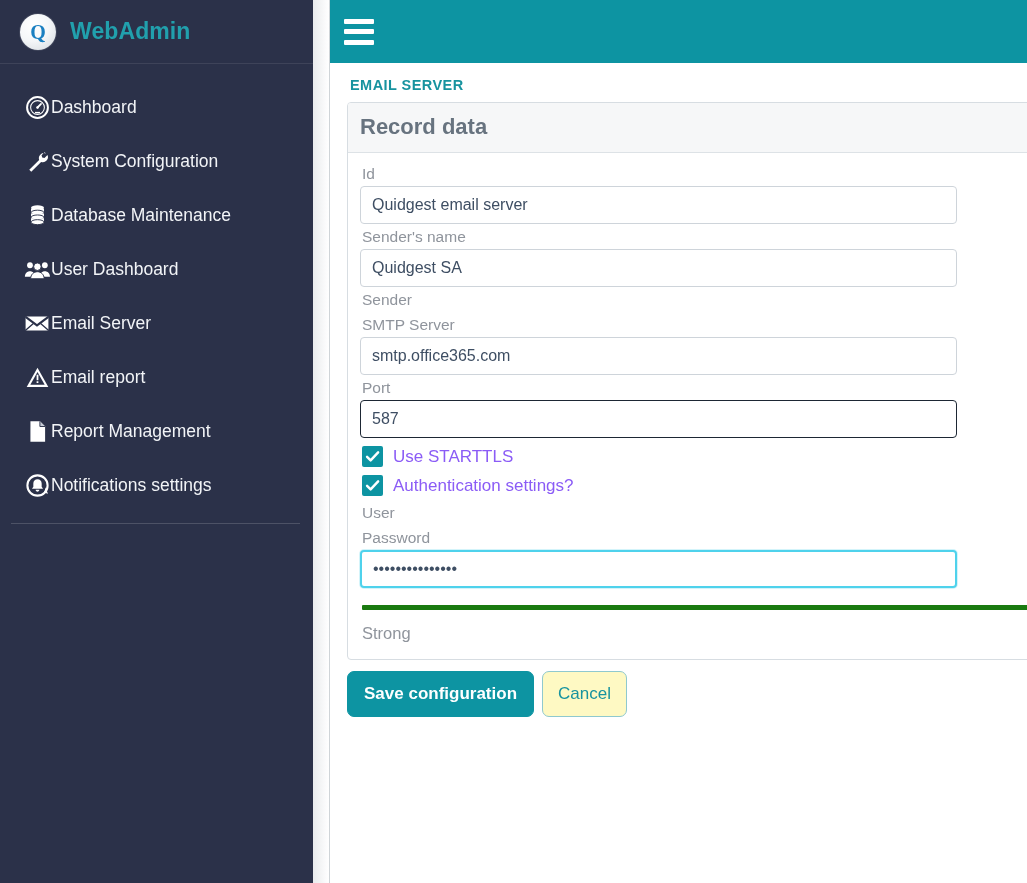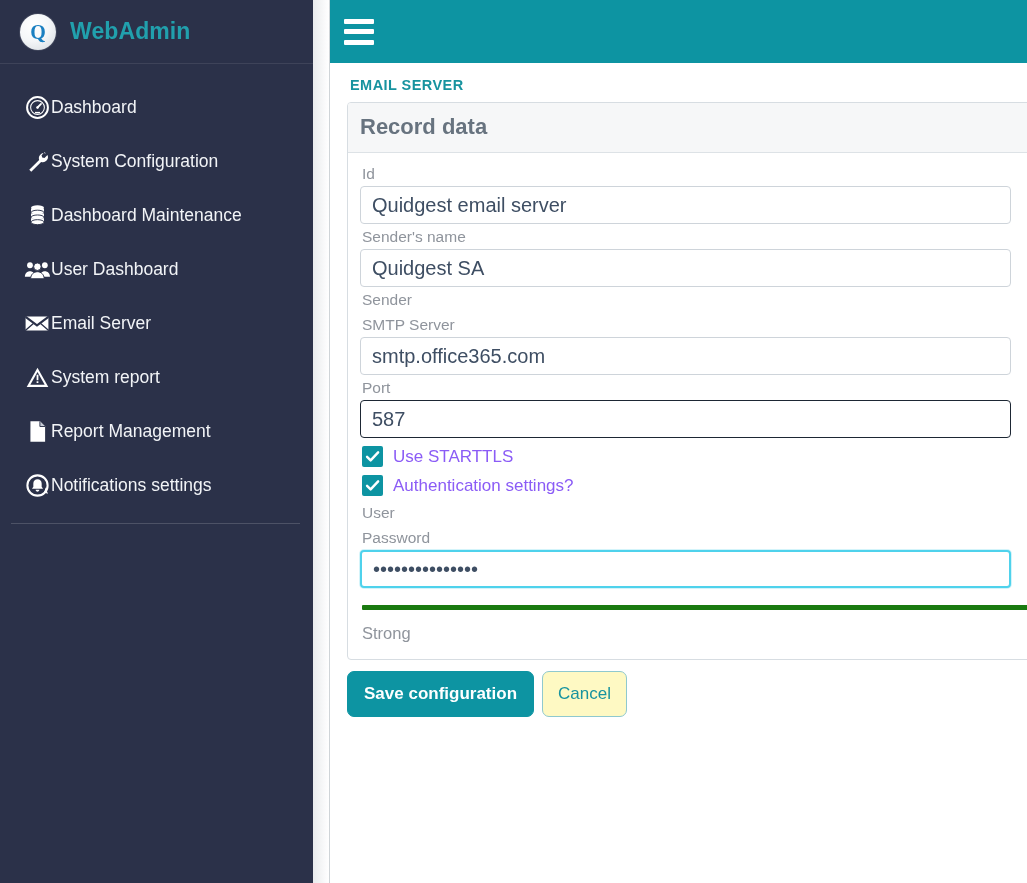--- a/index.html
+++ b/index.html
@@ -86,23 +86,23 @@
     padding: 11px 0 12px 12px;
   }
   #card-title { font-size: 22px; color: #67737f; font-weight: 600; }
   #card-body { padding: 12px 16px 10px 12px; }
 
   .field { margin-bottom: 4px; }
   .field-label {
     font-size: 15.5px; color: #8f949c; padding: 0 0 3px 2px; display: block;
   }
   .field-input {
-    display: block; width: 651px; height: 38px;
+    display: block; width: 597px; height: 38px;
     border: 1px solid #ced4da; border-radius: 4px;
-    padding: 0 11px; font-size: 20px; color: #3e4e63;
+    padding: 0 11px; font-size: 16px; color: #3e4e63;
     font-family: "Liberation Sans", sans-serif; background: #fff;
     outline: none;
   }
   .field-input.strong-border { border: 1.5px solid #1d2734; }
   .field-input.focused {
     border: 2px solid #4fd2ec; box-shadow: 0 0 0 1px rgba(79,210,236,.25);
   }
   .field-input::placeholder { color: #adb5bd; }
 
   .check-row {
@@ -181,21 +181,21 @@
           <svg width="25" height="25" viewBox="0 0 24 24">
             <ellipse cx="12" cy="4.6" rx="6.2" ry="2.4" fill="#fff"></ellipse>
             <rect x="5.8" y="5.4" width="12.4" height="3.5" fill="#fff"></rect>
             <ellipse cx="12" cy="9.2" rx="6.2" ry="2.3" fill="#fff" stroke="#2b3149" stroke-width=".9"></ellipse>
             <rect x="5.8" y="10" width="12.4" height="3.5" fill="#fff"></rect>
             <ellipse cx="12" cy="13.8" rx="6.2" ry="2.3" fill="#fff" stroke="#2b3149" stroke-width=".9"></ellipse>
             <rect x="5.8" y="14.6" width="12.4" height="3.5" fill="#fff"></rect>
             <ellipse cx="12" cy="18.4" rx="6.2" ry="2.4" fill="#fff" stroke="#2b3149" stroke-width=".9"></ellipse>
           </svg>
         </span>
-        <span class="nav-label">Dashboard Maintenance</span>
+        <span class="nav-label">Database Maintenance</span>
       </div>
 
       <div class="nav-item">
         <span class="nav-ico">
           <svg width="27" height="25" viewBox="0 0 28 24">
             <circle cx="6.2" cy="7.6" r="3" fill="#fff"></circle>
             <path d="M.9 19.4c0-3.3 2.4-5.6 5.3-5.6s5.3 2.3 5.3 5.6z" fill="#fff"></path>
             <circle cx="21.6" cy="7.6" r="3" fill="#fff"></circle>
             <path d="M16.3 19.4c0-3.3 2.4-5.6 5.3-5.6s5.3 2.3 5.3 5.6z" fill="#fff"></path>
             <circle cx="13.9" cy="9.1" r="3.9" fill="#fff" stroke="#2b3149" stroke-width="1"></circle>
@@ -218,21 +218,21 @@
 
       <div class="nav-item">
         <span class="nav-ico">
           <svg width="25" height="25" viewBox="0 0 24 24">
             <path d="M12 2.6 22.4 21H1.6z" fill="#fff"></path>
             <path d="M12 6.6 18.9 19H5.1z" fill="#2b3149"></path>
             <rect x="11.15" y="9.3" width="1.7" height="5.3" fill="#fff"></rect>
             <rect x="11.15" y="15.6" width="1.7" height="1.7" fill="#fff"></rect>
           </svg>
         </span>
-        <span class="nav-label">System report</span>
+        <span class="nav-label">Email report</span>
       </div>
 
       <div class="nav-item">
         <span class="nav-ico">
           <svg width="25" height="25" viewBox="0 0 24 24">
             <path d="M5.2 2.2h9.1l5 5v14.6H5.2z" fill="#fff"></path>
             <path d="M14.3 2.2v5h5" fill="#c6cbd6"></path>
             <path d="M14.3 2.2v5h5" fill="none" stroke="#2b3149" stroke-width=".9"></path>
           </svg>
         </span>

